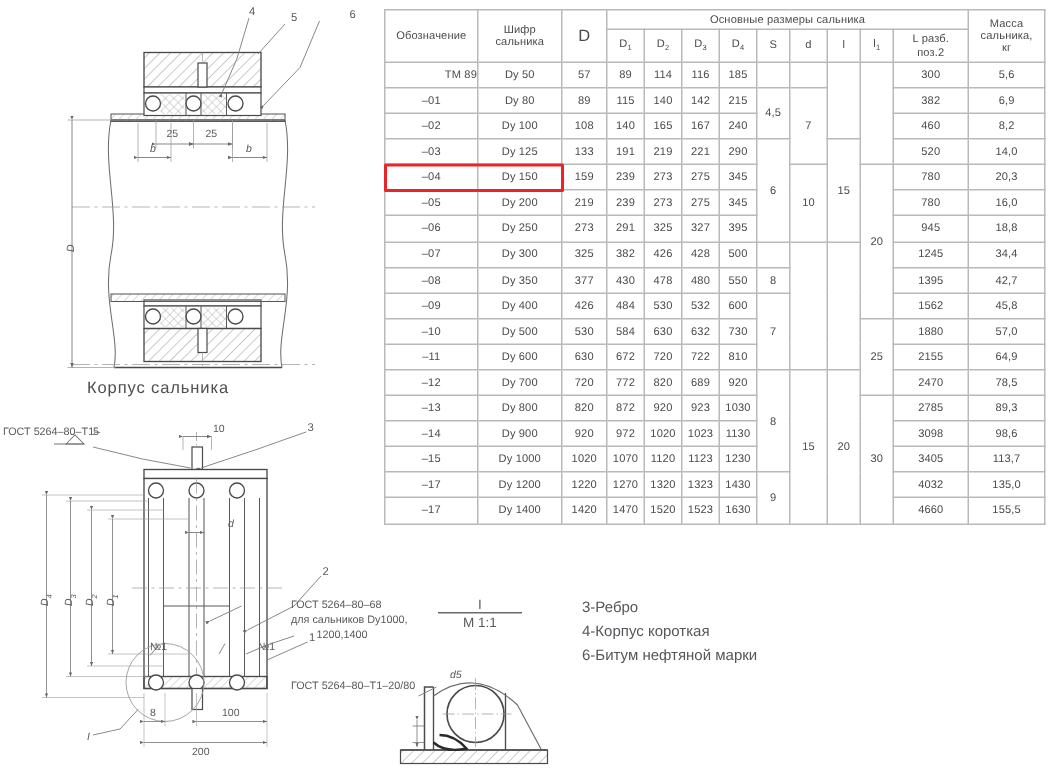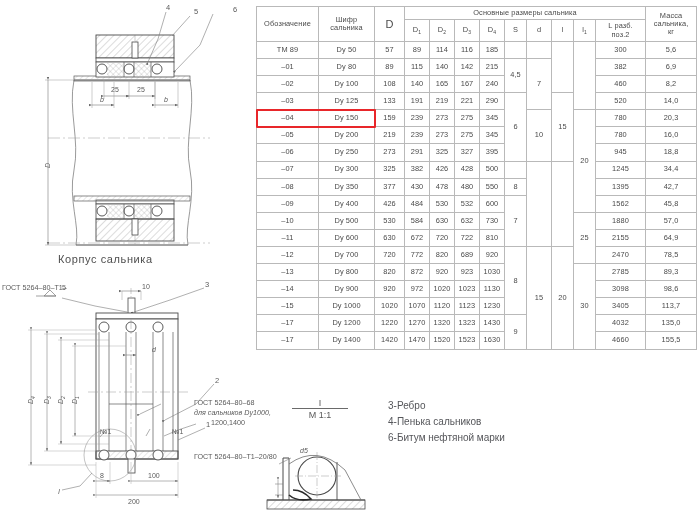--- a/index.html
+++ b/index.html
@@ -48,21 +48,21 @@
     font-size: 7.4px;
     letter-spacing: .1px;
   }
   table.spec th {
     font-weight: normal;
     font-size: 7.4px;
     padding: 2px 1px;
   }
   table.spec td { height: 16.1px; }
   td.c-desig { text-align: right; padding-right: 8px; font-size: 7.6px; }
-  tr.first-row td.c-desig { text-align: center; padding-right: 0; }
+  tr.first-row td.c-desig { text-align: right; padding-right: 0; }
   td.c-code  { text-align: center; font-size: 7.6px; }
   td.c-num   { font-size: 7.3px; }
   td.merged  { font-size: 7.4px; margin-top: 12px; }
 
   
   #hl-box {
     position: absolute;
     border: 2px solid #e8262a;
     border-radius: 1px;
     pointer-events: none;
@@ -302,21 +302,21 @@
   <div class="dtext t-dim t-vert t-ital" style="left:43px; top:404px;"><span>D</span><sub style="font-size:5px">3</sub></div>
   <div class="dtext t-dim t-vert t-ital" style="left:57px; top:404px;"><span>D</span><sub style="font-size:5px">2</sub></div>
   <div class="dtext t-dim t-vert t-ital" style="left:71px; top:404px;"><span>D</span><sub style="font-size:5px">1</sub></div>
 
   <div class="dtext t-dim t-ital" style="left:152px; top:346px;">d</div>
 
   <div class="dtext t-dim" style="left:100px; top:428px;">№1</div>
   <div class="dtext t-dim" style="left:172px; top:428px;">№1</div>
 
   <div class="dtext t-gost" style="left:194px; top:398px;">ГОСТ 5264–80–68</div>
-  <div class="dtext t-gost" style="left:194px; top:408px;font-style:italic;">для сальников Dy1000,</div>
+  <div class="dtext t-gost" style="left:194px; top:408px;">для сальников Dy1000,</div>
   <div class="dtext t-gost" style="left:211px; top:418px;">1200,1400</div>
   <div class="dtext t-gost" style="left:194px; top:452px;">ГОСТ 5264–80–Т1–20/80</div>
 
   <div class="dtext t-dim t-ital" style="left:58px; top:488px;">I</div>
   <div class="dtext t-dim" style="left:100px; top:472px;">8</div>
   <div class="dtext t-dim" style="left:148px; top:472px;">100</div>
   <div class="dtext t-dim" style="left:128px; top:498px;">200</div>
 </div>
 
 <div style="position:absolute; left:292px; top:398px;">
@@ -606,15 +606,15 @@
           <td class="c-num">4660</td>
           <td class="c-num">155,5</td>
         </tr>
       </tbody>
   </table>
   <div id="hl-box" style="left: -0.5px; top: 102.719px; width: 120px; height: 19.0938px; border-color: rgb(232, 38, 42);"></div>
 </div>
 
 <div id="legend">
     <div class="legend-item"><span class="legend-num">3- </span><span>Ребро</span></div>
-    <div class="legend-item"><span class="legend-num">4- </span><span>Пенька сальников</span></div>
+    <div class="legend-item"><span class="legend-num">4- </span><span>Корпус короткая</span></div>
     <div class="legend-item"><span class="legend-num">6- </span><span>Битум нефтяной марки</span></div>
   </div>
 
 </body></html>

